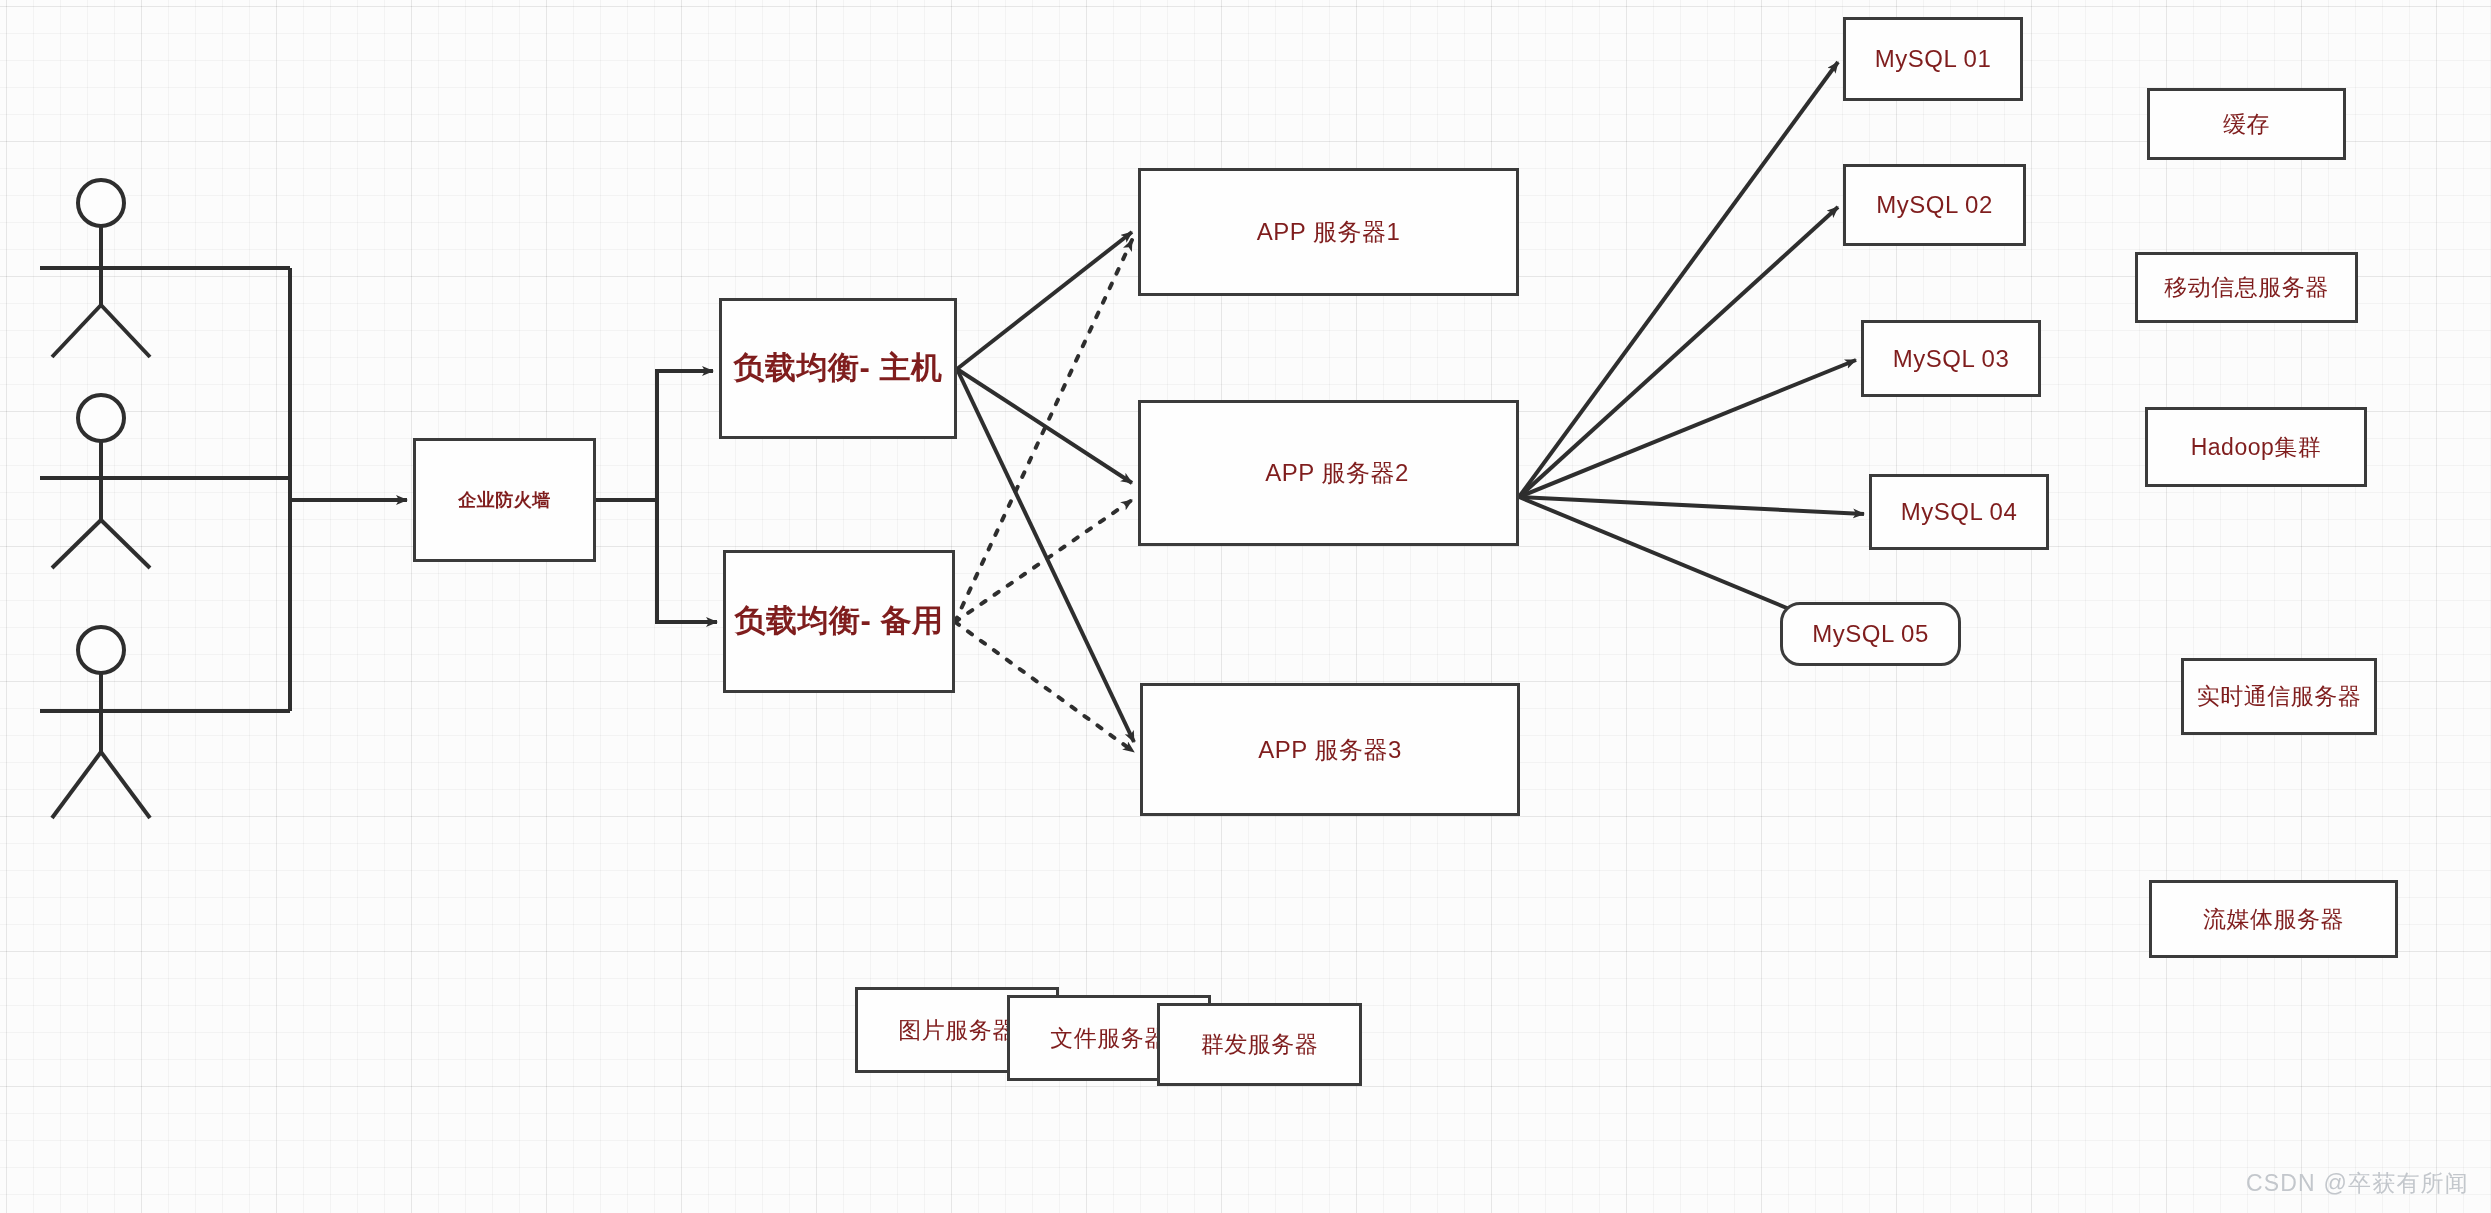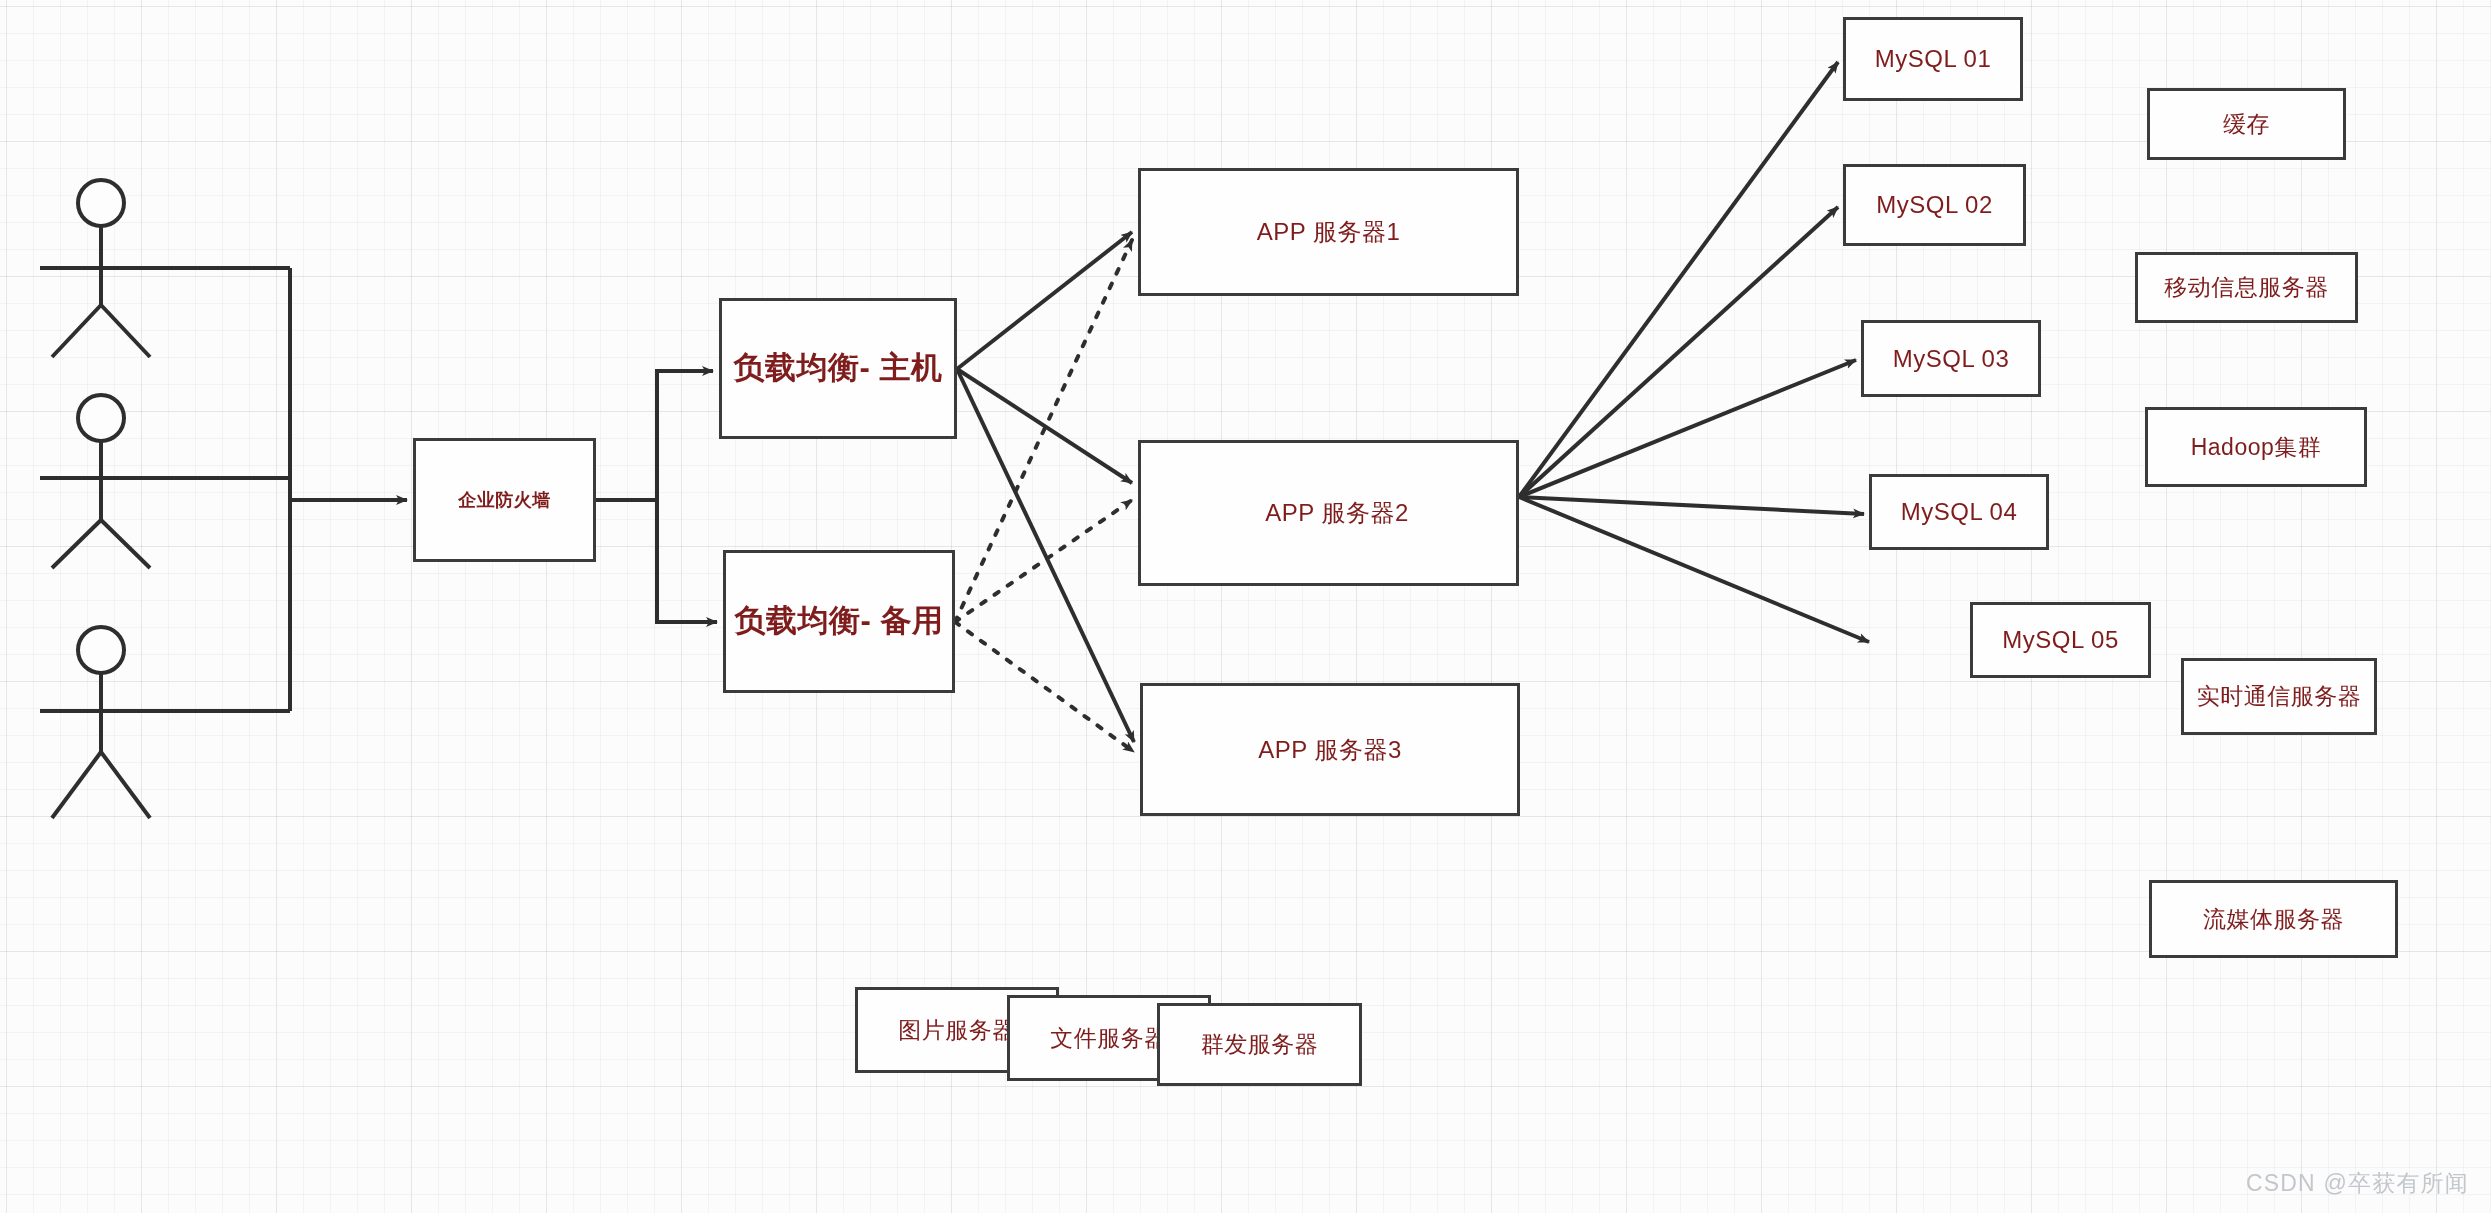--- a/index.html
+++ b/index.html
@@ -152,40 +152,40 @@
   <div class="node n-lb" style="left:719px; top:298px; width:238px; height:141px;">
     <span class="node-label">负载均衡- 主机</span>
   </div>
   <div class="node n-lb" style="left:723px; top:550px; width:232px; height:143px;text-align:right;">
     <span class="node-label">负载均衡- 备用</span>
   </div>
 
   <div class="node n-app" style="left:1138px; top:168px; width:381px; height:128px;">
     <span class="node-label">APP 服务器1</span>
   </div>
-  <div class="node n-app" style="left:1138px; top:440px; width:381px; height:146px;padding-left:17px;">
+  <div class="node n-app" style="left:1138px; top:400px; width:381px; height:146px;padding-left:17px;">
     <span class="node-label">APP 服务器2</span>
   </div>
   <div class="node n-app" style="left:1140px; top:683px; width:380px; height:133px;">
     <span class="node-label">APP 服务器3</span>
   </div>
 
   <div class="node n-mysql" style="left:1843px; top:17px; width:180px; height:84px;">
     <span class="node-label">MySQL 01</span>
   </div>
   <div class="node n-mysql" style="left:1843px; top:164px; width:183px; height:82px;">
     <span class="node-label">MySQL 02</span>
   </div>
   <div class="node n-mysql" style="left:1861px; top:320px; width:180px; height:77px;">
     <span class="node-label">MySQL 03</span>
   </div>
   <div class="node n-mysql" style="left:1869px; top:474px; width:180px; height:76px;">
     <span class="node-label">MySQL 04</span>
   </div>
-  <div class="node n-mysql" style="left:1970px; top:602px; width:181px; height:76px;">
+  <div class="node n-mysql" style="left:1780px; top:602px; width:181px; height:64px;border-radius:20px;">
     <span class="node-label">MySQL 05</span>
   </div>
 
   <div class="node n-service" style="left:2147px; top:88px; width:199px; height:72px;">
     <span class="node-label">缓存</span>
   </div>
   <div class="node n-service" style="left:2135px; top:252px; width:223px; height:71px;">
     <span class="node-label">移动信息服务器</span>
   </div>
   <div class="node n-service" style="left:2145px; top:407px; width:222px; height:80px;">

